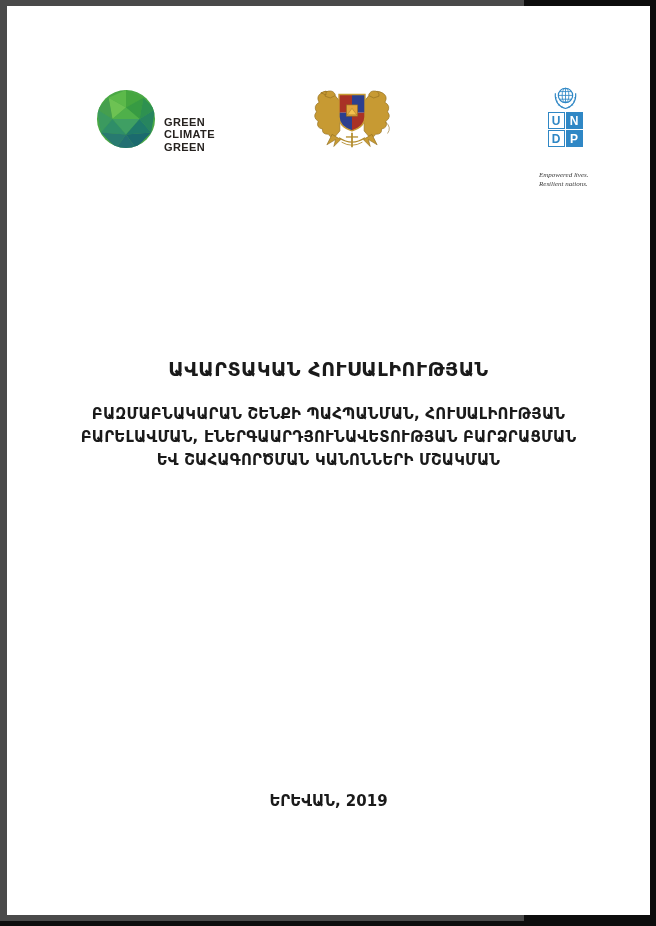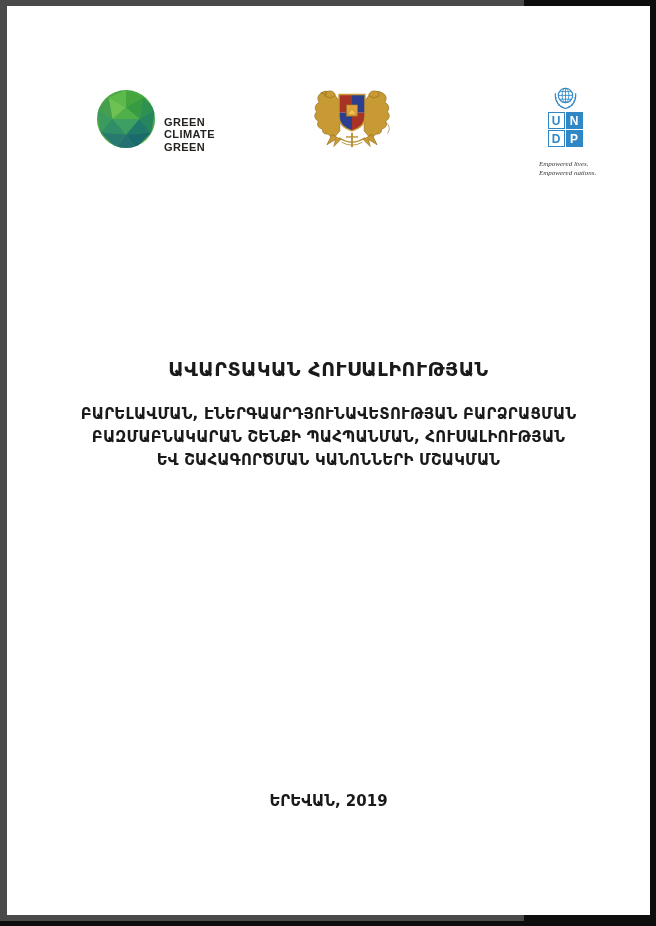--- a/index.html
+++ b/index.html
@@ -21,21 +21,21 @@
     font-weight:600;letter-spacing:0.4px;color:#26221f;padding-bottom:1px;}
   .coat{position:absolute;left:306px;top:78px;}
   .undp{position:absolute;left:531px;top:78px;width:54px;}
   .undp-emblem{display:block;margin:0 auto 1px auto;}
   .undp-letters{display:grid;grid-template-columns:17px 17px;grid-auto-rows:17px;gap:1px;
     width:35px;margin:0 auto;}
   .undp-cell{display:flex;align-items:center;justify-content:center;
     font-family:"Liberation Sans",sans-serif;font-weight:bold;font-size:12px;box-sizing:border-box;}
   .undp-cell.light{background:#ffffff;border:1.5px solid #2f87c5;color:#2f87c5;}
   .undp-cell.dark{background:#2f87c5;color:#ffffff;}
-  .undp-tagline{margin-top:13px;font-family:"Liberation Serif",serif;font-style:italic;
+  .undp-tagline{margin-top:24px;font-family:"Liberation Serif",serif;font-style:italic;
     font-size:7px;line-height:8.5px;color:#3a3a3a;white-space:nowrap;text-align:left;
     padding-left:1px;}
 
   
   .title{
     position:absolute;top:351px;left:0;width:100%;text-align:center;
     font-weight:bold;font-size:19px;line-height:24px;letter-spacing:0.5px;color:#1a1a1a;
   }
   .subtitle{
     position:absolute;top:397px;left:0;width:100%;text-align:center;
@@ -145,28 +145,28 @@
         </svg>
       </span>
       <div class="undp-letters">
         <div class="undp-cell light">U</div>
         <div class="undp-cell dark">N</div>
         <div class="undp-cell light">D</div>
         <div class="undp-cell dark">P</div>
       </div>
       <div class="undp-tagline">
         <div>Empowered lives.</div>
-        <div>Empowered nations.</div>
+        <div>Resilient nations.</div>
       </div>
     </div>
 
     <div class="title">ԱՎԱՐՏԱԿԱՆ ՀՈՒՍԱԼԻՈՒԹՅԱՆ</div>
 
     <div class="subtitle">
+      <div>ԲԱԶՄԱԲՆԱԿԱՐԱՆ ՇԵՆՔԻ ՊԱՀՊԱՆՄԱՆ, ՀՈՒՍԱԼԻՈՒԹՅԱՆ</div>
       <div>ԲԱՐԵԼԱՎՄԱՆ, ԷՆԵՐԳԱԱՐԴՅՈՒՆԱՎԵՏՈՒԹՅԱՆ ԲԱՐՁՐԱՑՄԱՆ</div>
-      <div>ԲԱԶՄԱԲՆԱԿԱՐԱՆ ՇԵՆՔԻ ՊԱՀՊԱՆՄԱՆ, ՀՈՒՍԱԼԻՈՒԹՅԱՆ</div>
       <div>ԵՎ ՇԱՀԱԳՈՐԾՄԱՆ ԿԱՆՈՆՆԵՐԻ ՄՇԱԿՄԱՆ</div>
     </div>
 
     <div class="imprint">ԵՐԵՎԱՆ, 2019</div>
 
   </div>
 </div>
 
 </body></html>

